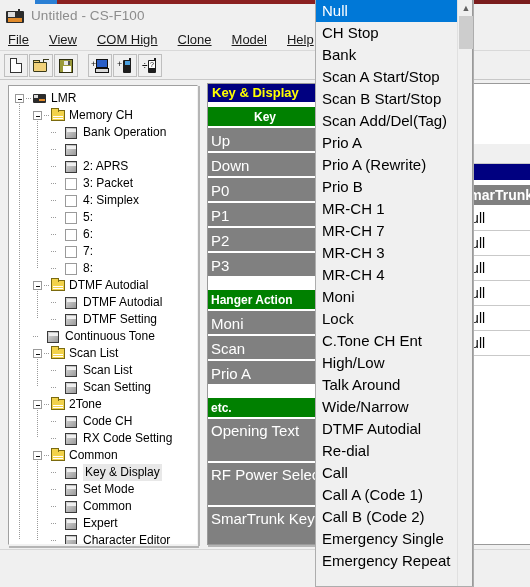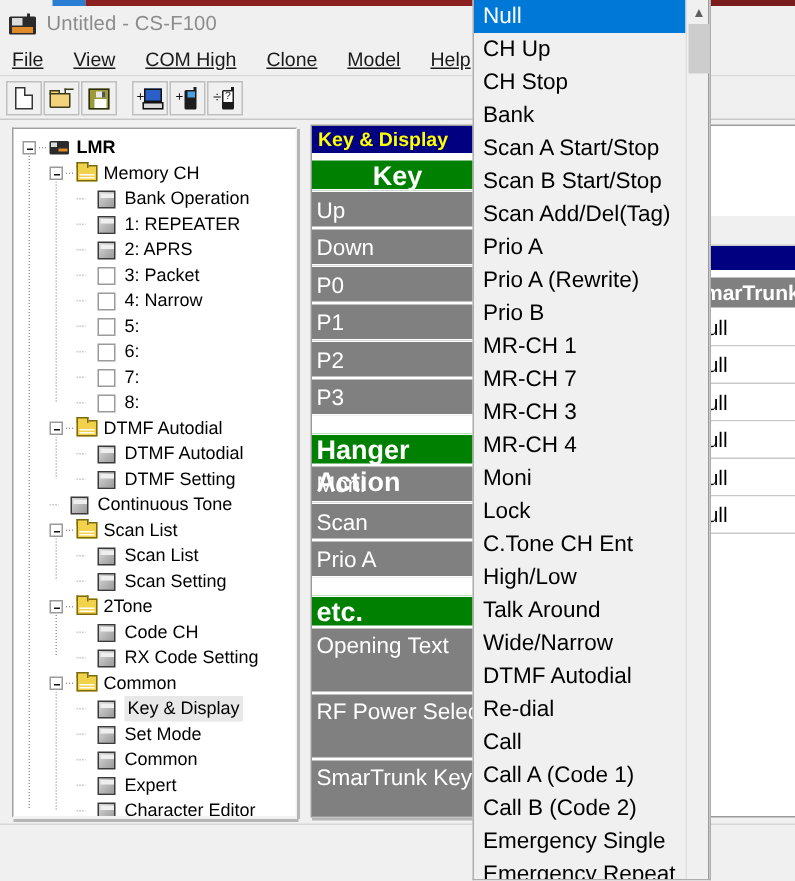--- a/index.html
+++ b/index.html
@@ -170,21 +170,21 @@
   .mid-shadow { position:absolute; left:324px; top:84px; width:2px; height:462px; background:#b5b5b5; }
   .mid-shadow-b { position:absolute; left:208px; top:545px; width:117px; height:2px; background:#b5b5b5; }
 
   .kd-title {
     height: 18px; line-height:18px; background:#000080; color:#ffff00;
     font-weight:bold; font-size:13px; padding-left:4px; white-space:nowrap;
   }
   .grid-gap { height:4px; background:#ffffff; }
   .grid-hdr {
     height:21px; line-height:21px; background:#008000; color:#ffffff;
-    font-weight:bold; font-size:18px; text-align:center;
+    font-weight:bold; font-size:12px; text-align:center;
     border:1px solid #ffffff; border-left:none;
   }
   .grid-hdr.left { text-align:left; padding-left:3px; }
   .grid-row {
     height:25px; line-height:25px; background:#808080; color:#ffffff;
     font-size:15px; padding-left:3px; white-space:nowrap;
     border-bottom:1px solid #ffffff; border-top:1px solid #ffffff;
   }
   .grid-row.two {
     height:44px; line-height:21px; padding-top:1px;
@@ -325,52 +325,51 @@
   <div class="toolbar-underline"></div>
 
   <div class="tree-panel-shadow"></div>
   <div class="tree-panel-shadow2"></div>
   <div class="tree-panel">
     <div class="tree" id="tree-root">
         <div class="tnode">
           <div class="exp" style="left: 6px;"></div>
           <div class="dots-h" style="left: 17px; top: 8px; width: 6px;"></div>
           <div class="ico-radio" style="left: 24px;"></div>
-          <span class="lbl" style="left: 42px; font-weight: bold;">LMR</span>
+          <span class="lbl" style="left: 42px;">LMR</span>
         </div>
         <div class="tnode">
           <div class="exp" style="left: 24px;"></div>
           <div class="dots-h" style="left: 35px; top: 8px; width: 6px;"></div>
           <div class="ico-folder" style="left: 42px;"></div>
           <span class="lbl" style="left: 60px;">Memory CH</span>
         </div>
         <div class="tnode">
           <div class="dots-h" style="left: 42px; top: 8px; width: 6px;"></div>
           <div class="ico-page" style="left: 56px;"></div>
           <span class="lbl" style="left: 74px; text-align: right;">Bank Operation</span>
         </div>
         <div class="tnode">
           <div class="dots-h" style="left: 42px; top: 8px; width: 6px;"></div>
           <div class="ico-page" style="left: 56px;"></div>
-          <span class="lbl" style="left: 74px;">1: REPEATER</span>
         </div>
         <div class="tnode">
           <div class="dots-h" style="left: 42px; top: 8px; width: 6px;"></div>
           <div class="ico-page" style="left: 56px;"></div>
           <span class="lbl" style="left: 74px;">2: APRS</span>
         </div>
         <div class="tnode">
           <div class="dots-h" style="left: 42px; top: 8px; width: 6px;"></div>
           <div class="ico-check" style="left: 56px;"></div>
           <span class="lbl" style="left: 74px;">3: Packet</span>
         </div>
         <div class="tnode">
           <div class="dots-h" style="left: 42px; top: 8px; width: 6px;"></div>
           <div class="ico-check" style="left: 56px;"></div>
-          <span class="lbl" style="left: 74px;">4: Narrow</span>
+          <span class="lbl" style="left: 74px;">4: Simplex</span>
         </div>
         <div class="tnode">
           <div class="dots-h" style="left: 42px; top: 8px; width: 6px;"></div>
           <div class="ico-check" style="left: 56px;"></div>
           <span class="lbl" style="left: 74px;">5:</span>
         </div>
         <div class="tnode">
           <div class="dots-h" style="left: 42px; top: 8px; width: 6px;"></div>
           <div class="ico-check" style="left: 56px;"></div>
           <span class="lbl" style="left: 74px;">6:</span>
@@ -530,21 +529,20 @@
     <div class="rp-cell">Null</div>
     <div class="rp-cell">Null</div>
     <div class="rp-cell">Null</div>
     <div class="rp-cell">Null</div>
     <div class="rp-cell">Null</div>
   </div>
 
   <div class="dropdown">
     <div class="dd-list" id="dd-list">
         <div class="dd-item selected">Null</div>
-        <div class="dd-item">CH Up</div>
         <div class="dd-item">CH Stop</div>
         <div class="dd-item">Bank</div>
         <div class="dd-item">Scan A Start/Stop</div>
         <div class="dd-item">Scan B Start/Stop</div>
         <div class="dd-item">Scan Add/Del(Tag)</div>
         <div class="dd-item">Prio A</div>
         <div class="dd-item">Prio A (Rewrite)</div>
         <div class="dd-item">Prio B</div>
         <div class="dd-item">MR-CH 1</div>
         <div class="dd-item">MR-CH 7</div>

